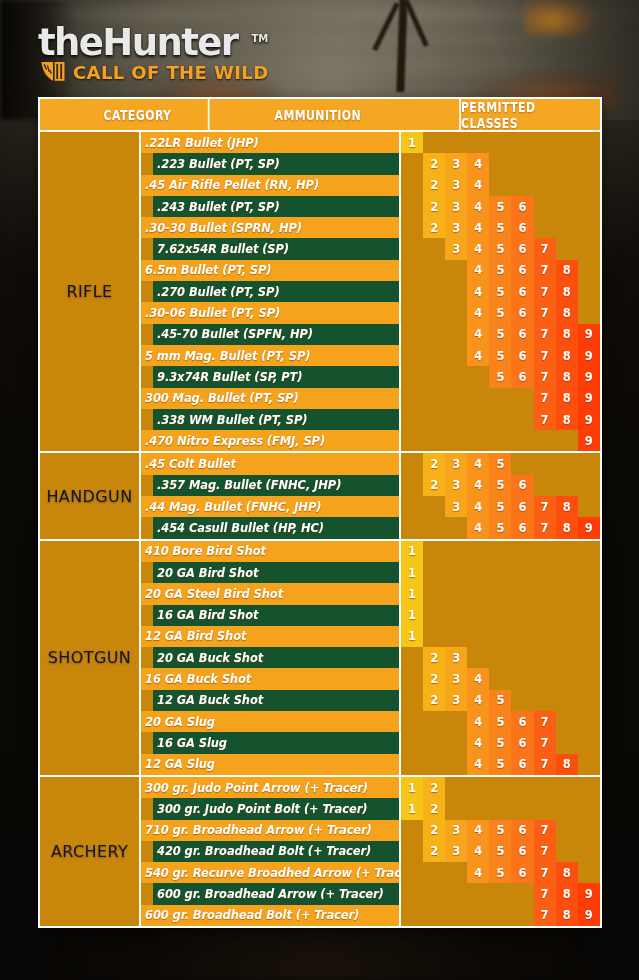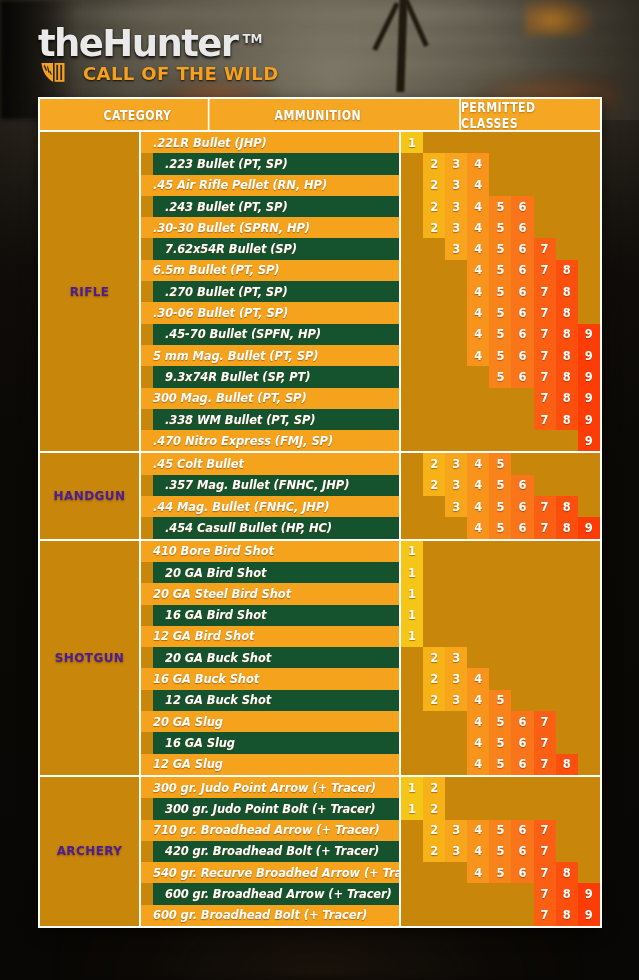--- a/index.html
+++ b/index.html
@@ -80,24 +80,24 @@
   #logo { position:absolute; left:38px; top:20px; z-index:6; }
   .logo-main {
     font-family: "DejaVu Sans", sans-serif;
     font-weight: 700; font-size: 37px; line-height: 38px;
     letter-spacing: -1.6px;
     color: #e9e9e9;
     text-shadow: 0 2px 3px rgba(0,0,0,.85), 0 0 1px rgba(0,0,0,.9);
     position: relative; display:inline-block;
   }
   .logo-main .tm {
-    font-size: 12px; vertical-align: super; letter-spacing: 0;
-    font-weight: 700; margin-left: 5px;
-  }
-  .logo-sub-row { display:flex; align-items:center; gap:17px; margin-top:-2px; margin-left:2px; }
+    font-size: 10px; vertical-align: super; letter-spacing: 0;
+    font-weight: 700; margin-left: 14px;
+  }
+  .logo-sub-row { display:flex; align-items:center; gap:7px; margin-top:-2px; margin-left:2px; }
   .logo-mark { width:26px; height:24px; display:block; }
   .logo-sub {
     font-family: "DejaVu Sans", sans-serif;
     font-weight: 700; font-size: 18px; letter-spacing: 0.4px;
     color: #f5a01e;
     text-shadow: 0 1px 2px rgba(0,0,0,.8);
   }
 
   
   #table {
@@ -129,39 +129,39 @@
   .col-ammo  { width: 260px; flex: 0 0 260px; border-left: 2px solid #ffffff; }
   .col-perm  { width: 201px; flex: 1 1 auto;  border-left: 2px solid #ffffff; }
 
   .section { display: flex; border-bottom: 2px solid #ffffff; }
   .section:last-child { border-bottom: none; }
   .cat-cell {
     width: 99px; flex: 0 0 99px;
     background: #C8860A;
     display: flex; align-items: center; justify-content: center;
     font-family: "DejaVu Sans", sans-serif;
-    font-weight: 700; font-size: 12px; letter-spacing: .4px;
-    color: #4c1d95;
+    font-weight: 400; font-size: 16px; letter-spacing: .4px;
+    color: #0f172a;
     text-shadow: 0 1px 2px rgba(80,40,0,.5);
   }
   .sec-body { flex: 1 1 auto; display:flex; }
   .ammo-col {
     width: 260px; flex: 0 0 260px;
     border-left: 2px solid #ffffff;
   }
   .perm-col {
     width: 201px; flex: 1 1 auto;
     border-left: 2px solid #ffffff;
     background: #C8860A;
     position: relative;
   }
   .ammo-row {
     height: 21.3px;
     display: flex; align-items: center;
-    padding-left: 12px;
+    padding-left: 4px;
     font-family: "DejaVu Sans", sans-serif;
     font-style: italic;
     font-weight: 700;
     font-size: 11.5px;
     color: #ffffff;
     letter-spacing: -0.1px;
     white-space: nowrap;
     text-shadow: 0 1px 1px rgba(120,60,0,.55);
   }
   .ammo-row.light { background: #F5A21C; }

